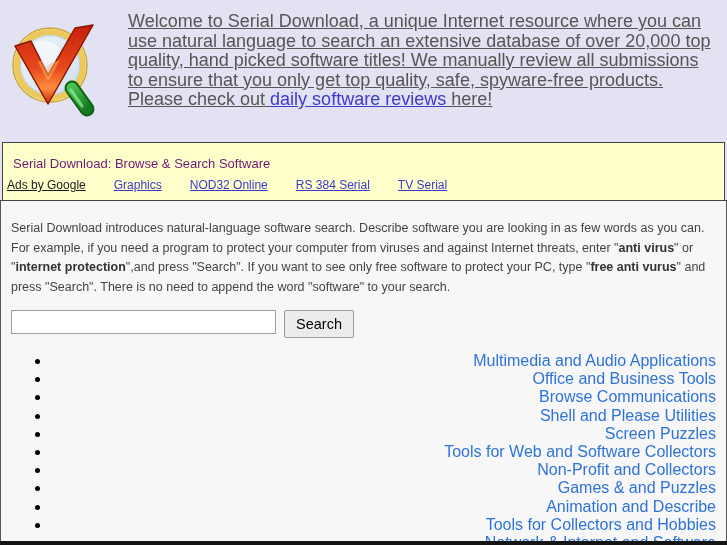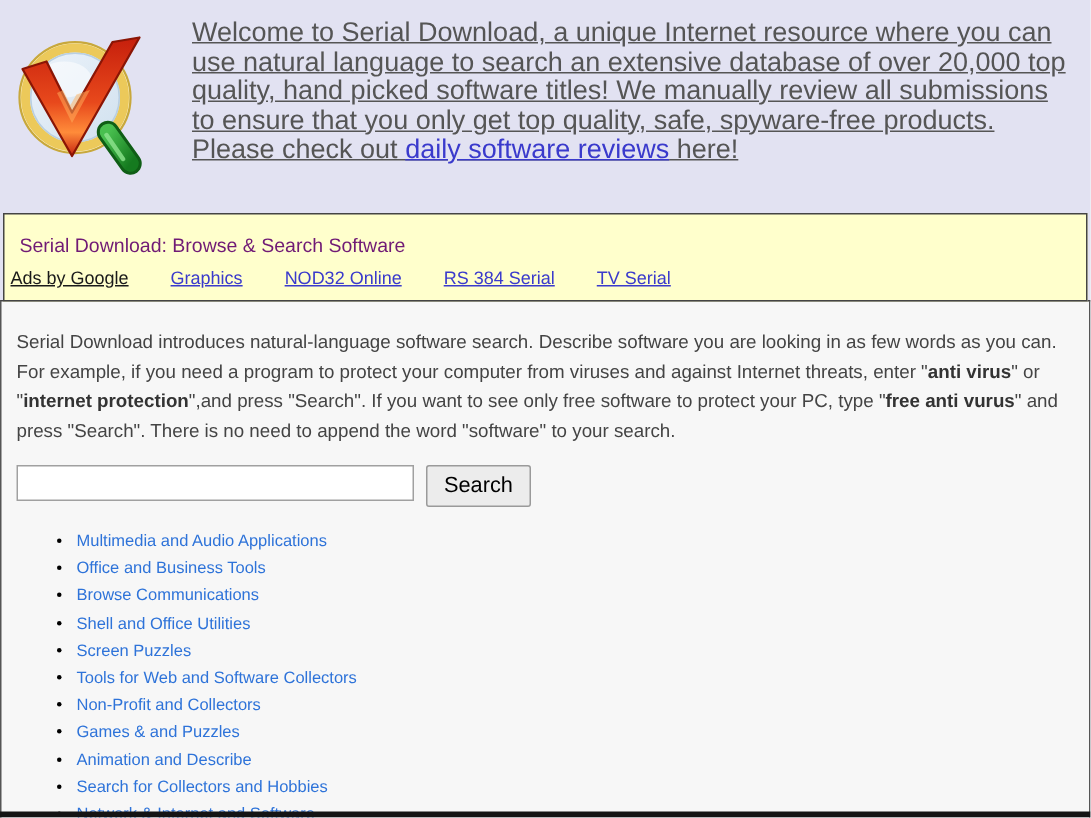--- a/index.html
+++ b/index.html
@@ -49,21 +49,21 @@
   .search-button {
     margin-left: 8px; height: 28px;
     padding: 3px 11px;
     font-size: 14.5px; color: #000;
     background: #ececec;
     border: 1px solid #9a9a9a; border-radius: 2px;
     font-family: "Liberation Sans", sans-serif;
     cursor: pointer;
   }
   ul.category-list { margin: 10px 0 0 0; padding: 0 0 0 40px; list-style: disc; }
-  ul.category-list li { font-size: 11px; line-height: 18.2px; color: #000; }
+  ul.category-list li { font-size: 16px; line-height: 18.2px; color: #000; text-align: right; }
   ul.category-list a { color: var(--category-link, #2e73d9); text-decoration: none; cursor: pointer; }
   
   .bottom-bar {
     position: absolute; left: 0; bottom: 0;
     width: 727px; height: 4px;
     background: #141414; z-index: 6;
   }
 </style>
 </head>
 <body>
@@ -116,24 +116,24 @@
 <div class="content">
   <p class="desc" id="description"><span>Serial Download introduces natural-language software search. Describe software you are looking in as few words as you can. For example, if you need a program to protect your computer from viruses and against Internet threats, enter "</span><b>anti virus</b><span>" or "</span><b>internet protection</b><span>",and press "Search". If you want to see only free software to protect your PC, type "</span><b>free anti vurus</b><span>" and press "Search". There is no need to append the word "software" to your search.</span></p>
   <div class="search-row">
     <input class="search-input" type="text" value="" style="">
     <button class="search-button">Search</button>
   </div>
   <ul class="category-list" id="category-list">
       <li><a>Multimedia and Audio Applications</a></li>
       <li><a>Office and Business Tools</a></li>
       <li><a>Browse Communications</a></li>
-      <li><a>Shell and Office Utilities</a></li>
+      <li><a>Shell and Please Utilities</a></li>
       <li><a>Screen Puzzles</a></li>
       <li><a>Tools for Web and Software Collectors</a></li>
       <li><a>Non-Profit and Collectors</a></li>
       <li><a>Games &amp; and Puzzles</a></li>
       <li><a>Animation and Describe</a></li>
-      <li><a>Search for Collectors and Hobbies</a></li>
+      <li><a>Tools for Collectors and Hobbies</a></li>
       <li><a>Network &amp; Internet and Software</a></li>
     </ul>
 </div>
 
 <div class="bottom-bar"></div>
 
 </body></html>

